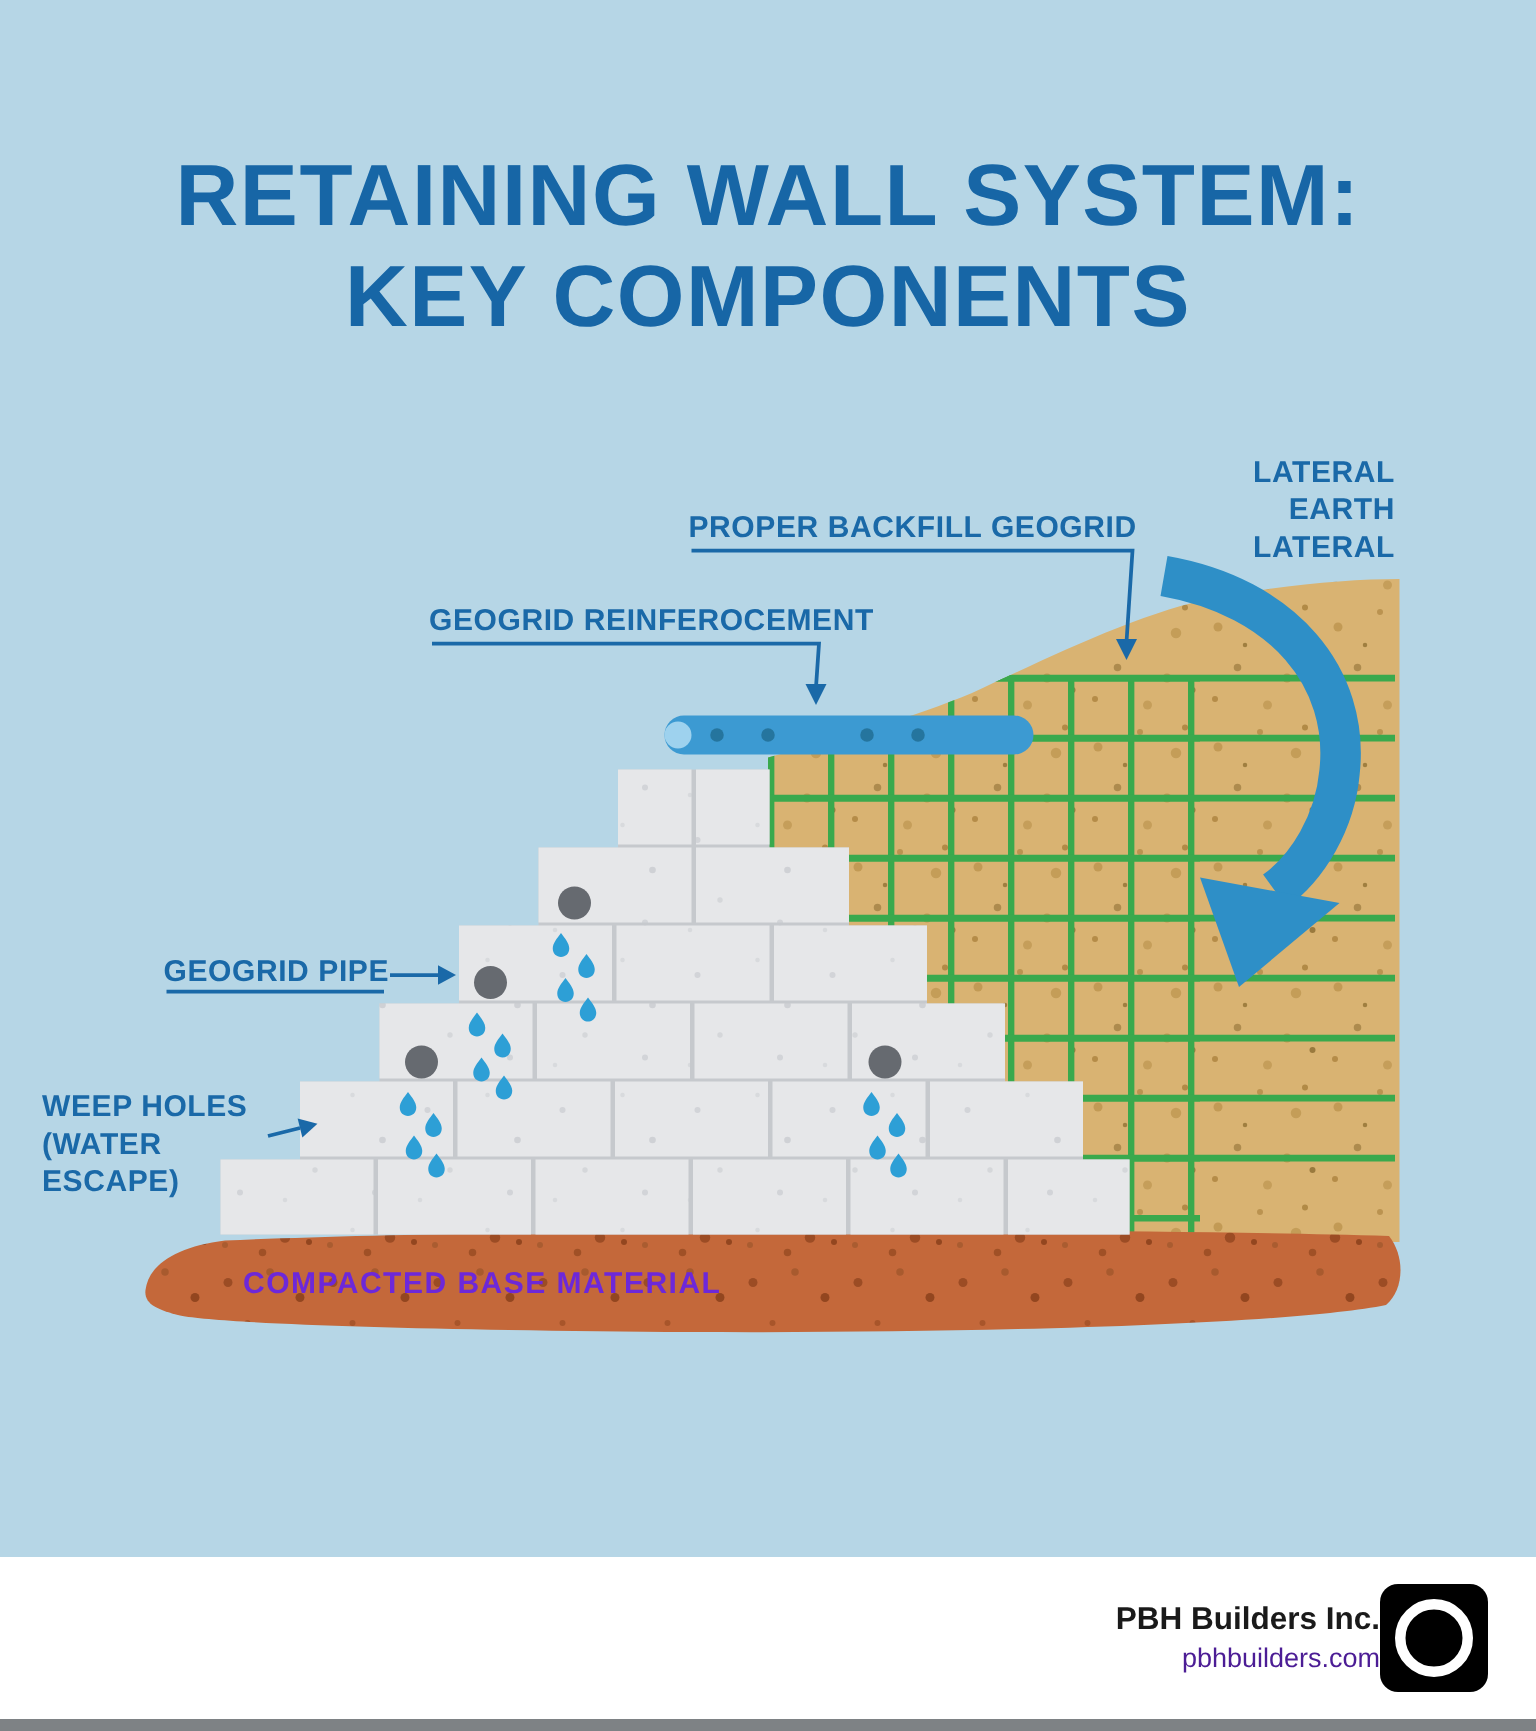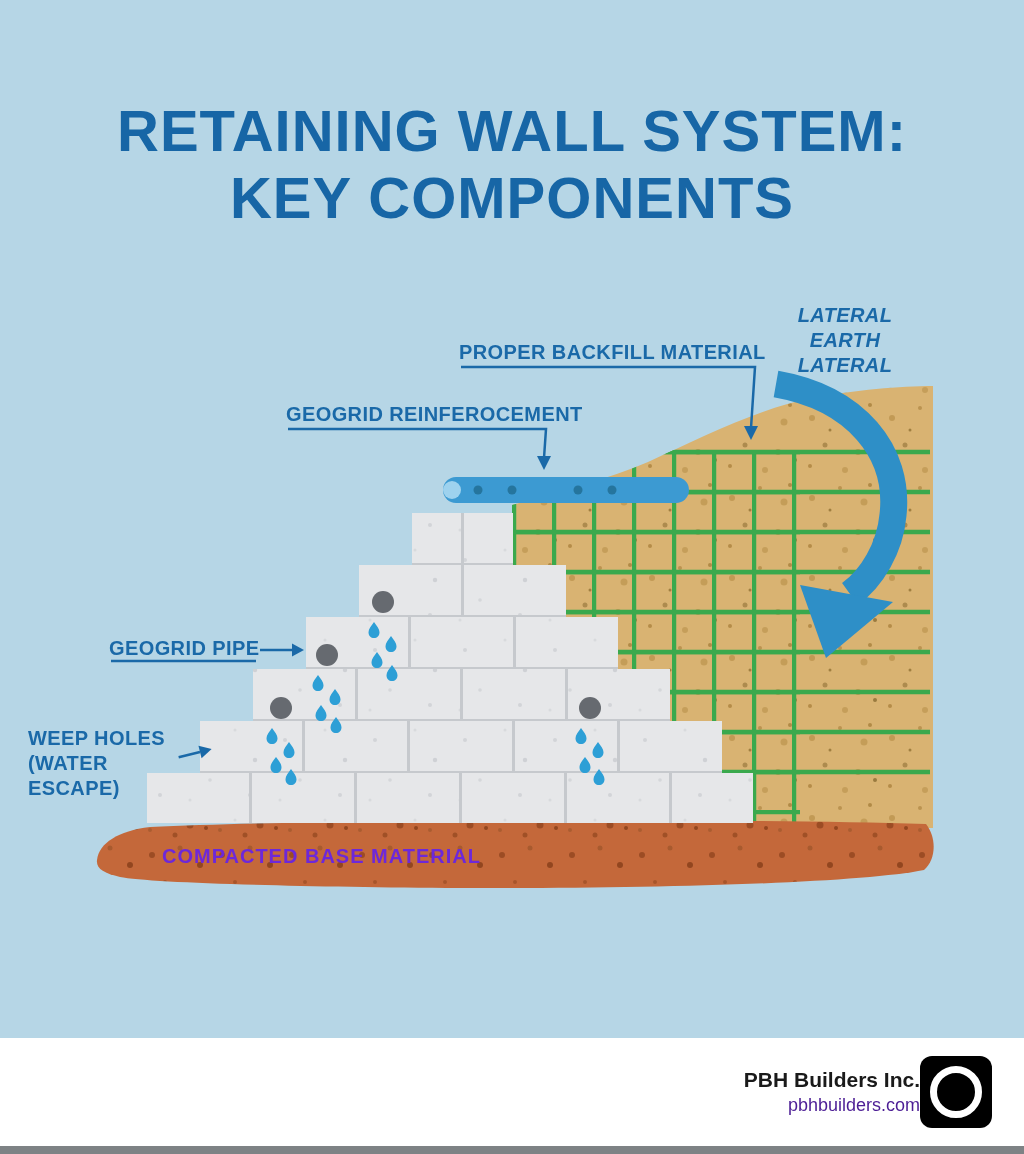--- a/index.html
+++ b/index.html
@@ -10,21 +10,21 @@
   }
   .diagram{position:absolute;left:0;top:0;}
   .title{
     position:absolute;top:98px;left:0;width:100%;text-align:center;
     color:#1766a6;font-weight:bold;font-size:58px;line-height:1.15;letter-spacing:1px;
   }
   .lbl{
     position:absolute;color:#1a69a8;font-weight:bold;font-size:20px;
     letter-spacing:0.4px;line-height:1.25;white-space:nowrap;
   }
-  .lbl-lateral{left:760px;top:303px;width:170px;text-align:center;white-space:normal;font-style:italic;}
+  .lbl-lateral{left:760px;top:303px;width:170px;text-align:right;white-space:normal;}
   .lbl-backfill{left:459px;top:340px;}
   .lbl-geogrid{left:286px;top:402px;}
   .lbl-drainage{left:109px;top:636px;}
   .lbl-weep{left:28px;top:726px;width:164px;white-space:normal;}
   .lbl-base{left:162px;top:844px;color:#6d28d9;letter-spacing:1px;}
   .footer{
     position:absolute;left:0;top:1038px;width:100%;height:108px;background:#ffffff;
     display:flex;align-items:center;justify-content:flex-end;
     padding-right:32px;box-sizing:border-box;
   }
@@ -196,21 +196,21 @@
 
   <div class="title">
     <div>RETAINING WALL SYSTEM:</div>
     <div>KEY COMPONENTS</div>
   </div>
 
   <div class="lbl lbl-lateral">
     <div>LATERAL EARTH</div>
     <div>LATERAL</div>
   </div>
-  <div class="lbl lbl-backfill">PROPER BACKFILL MATERIAL</div>
+  <div class="lbl lbl-backfill">PROPER BACKFILL GEOGRID</div>
   <div class="lbl lbl-geogrid">GEOGRID REINFEROCEMENT</div>
   <div class="lbl lbl-drainage">GEOGRID PIPE</div>
   <div class="lbl lbl-weep">
     <div>WEEP HOLES</div>
     <div>(WATER ESCAPE)</div>
   </div>
   <div class="lbl lbl-base">COMPACTED BASE MATERIAL</div>
 
   <div class="footer">
     <div class="footer-text">

